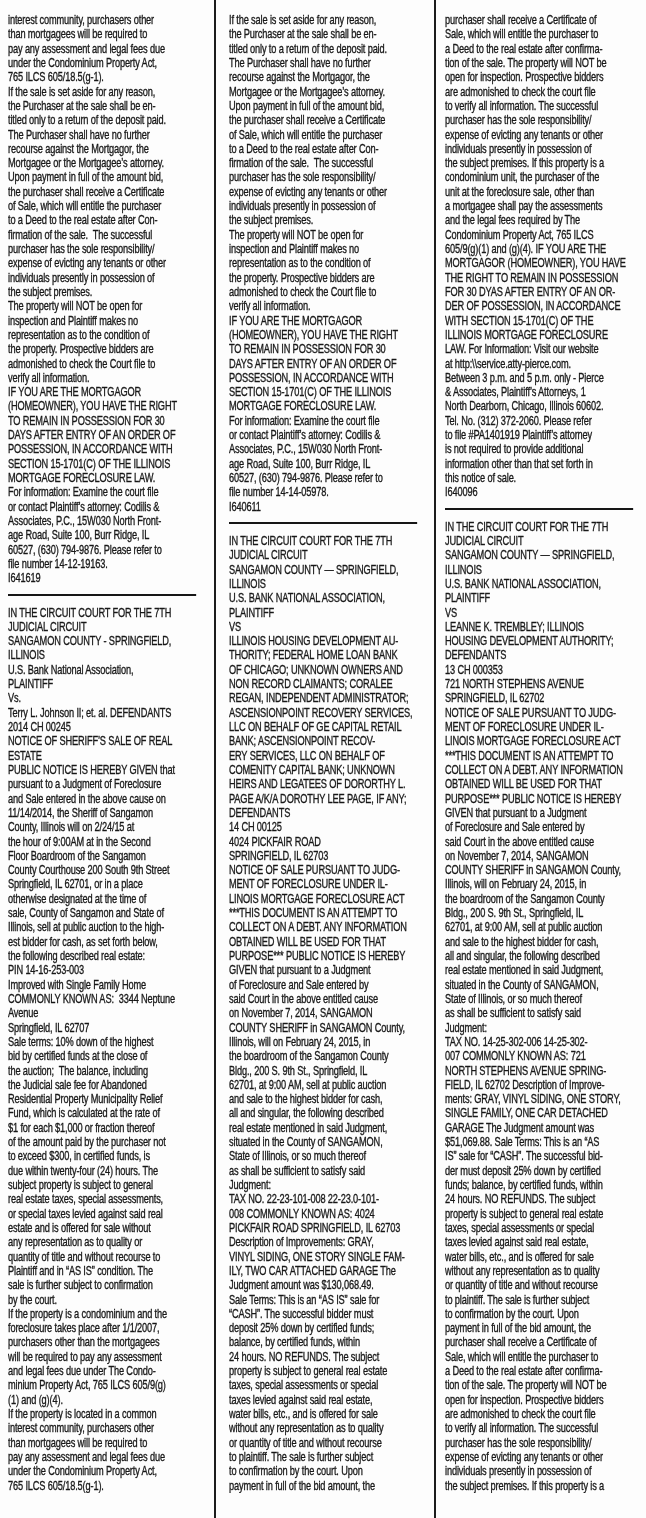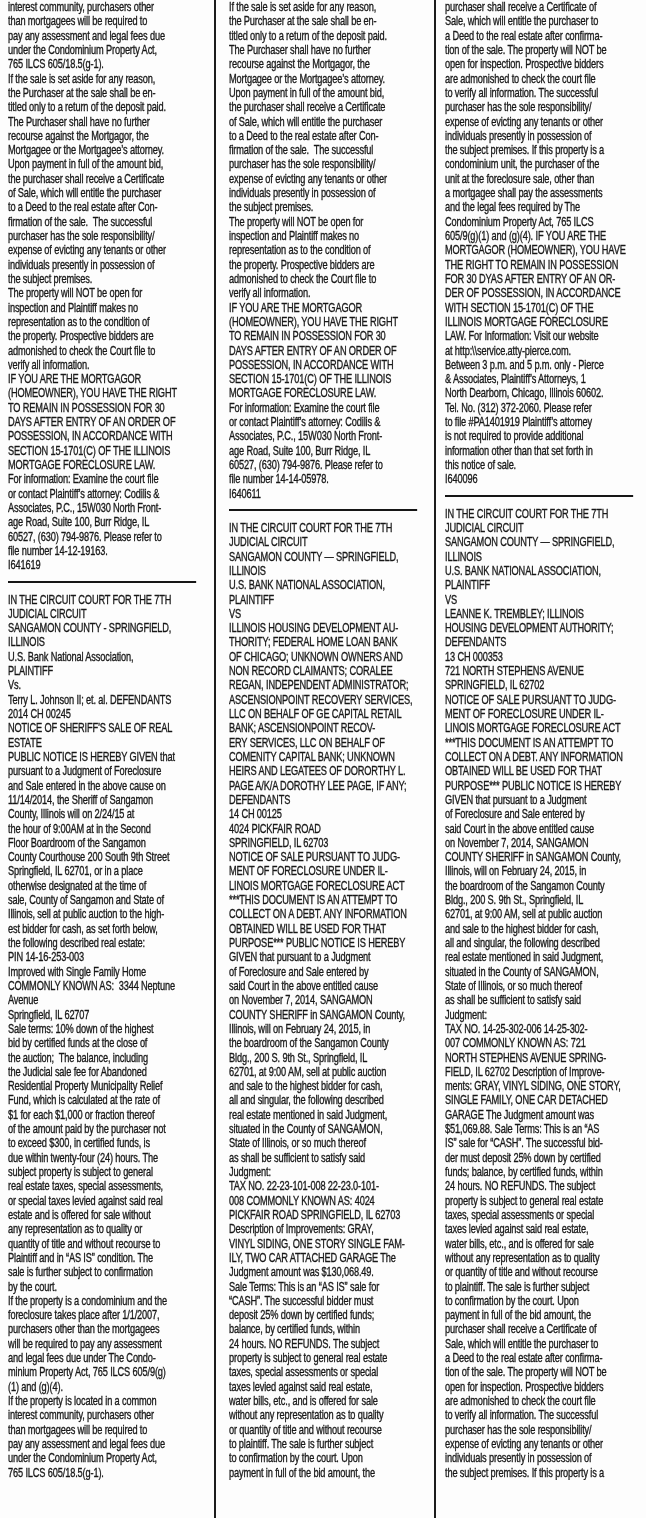--- a/index.html
+++ b/index.html
@@ -11,21 +11,21 @@
   }
   .page {
     position: relative;
     width: 646px; height: 1518px;
     display: flex;
     align-items: stretch;
     color: #181818;
     box-sizing: border-box;
   }
   .col {
-    padding-top: 0;
+    padding-top: 13px;
     overflow: hidden;
     box-sizing: border-box;
   }
   .col-1 { width: 198px; margin-left: 8px; }
   .col-2 { width: 198px; }
   .col-3 { width: 195px; }
   .col-inner {
     width: 276px;
     transform: scaleX(0.71);
     transform-origin: 0 0;

